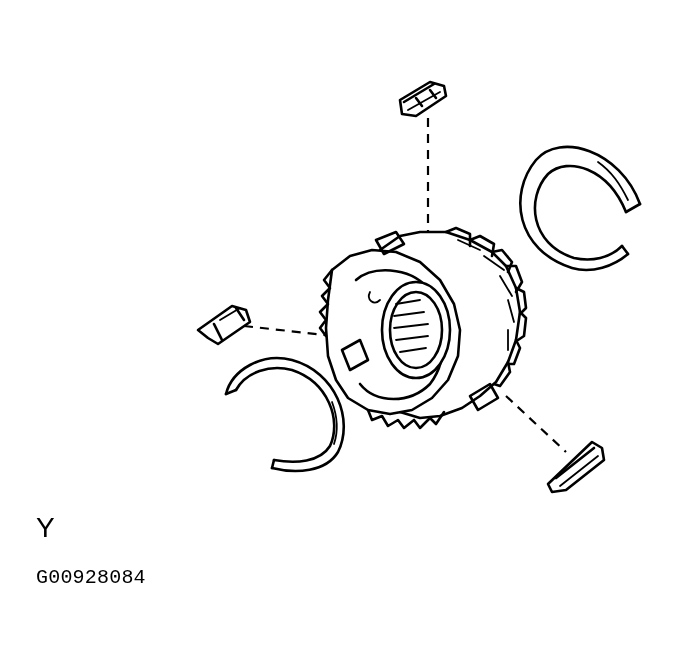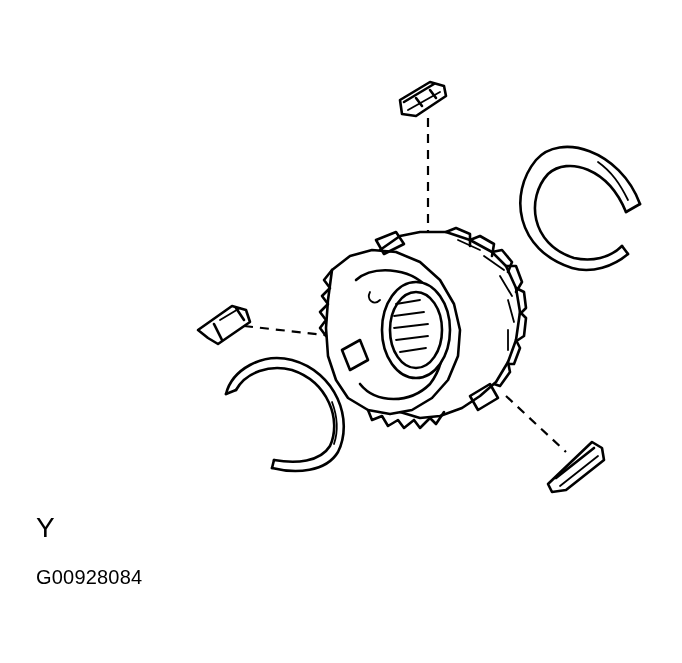--- a/index.html
+++ b/index.html
@@ -1,19 +1,19 @@
 <!DOCTYPE html>
 <html><head>
   <meta charset="utf-8">
   <style>
     html, body { margin: 0; padding: 0; background: #ffffff; }
     body { width: 682px; height: 663px; position: relative; overflow: hidden; font-family: "Liberation Sans", sans-serif; }
     #canvas { position: absolute; left: 0; top: 0; width: 682px; height: 663px; }
     .label-view { position: absolute; left: 36px; top: 512px; font-size: 28px; color: #000; font-family: "Liberation Sans", sans-serif; }
-    .label-code { position: absolute; left: 36px; top: 566px; font-size: 20px; color: #000; font-family: Liberation Sans, sans-serif; letter-spacing: 0.2px; text-align: center; }
+    .label-code { position: absolute; left: 36px; top: 566px; font-size: 20px; color: #000; font-family: Liberation Mono, monospace; letter-spacing: 0.2px; text-align: center; }
     svg .ln { fill: none; stroke: #000; stroke-width: 2.6; stroke-linejoin: round; stroke-linecap: round; }
     svg .thin { fill: none; stroke: #000; stroke-width: 1.8; stroke-linecap: round; }
     svg .dash { fill: none; stroke: #000; stroke-width: 2.2; stroke-dasharray: 9 7; }
     svg .fillw { fill: #fff; stroke: #000; stroke-width: 2.6; stroke-linejoin: round; }
   </style>
 </head>
 <body>
 
 <svg id="canvas" viewBox="0 0 682 663" width="682" height="663" xmlns="http://www.w3.org/2000/svg">
 

